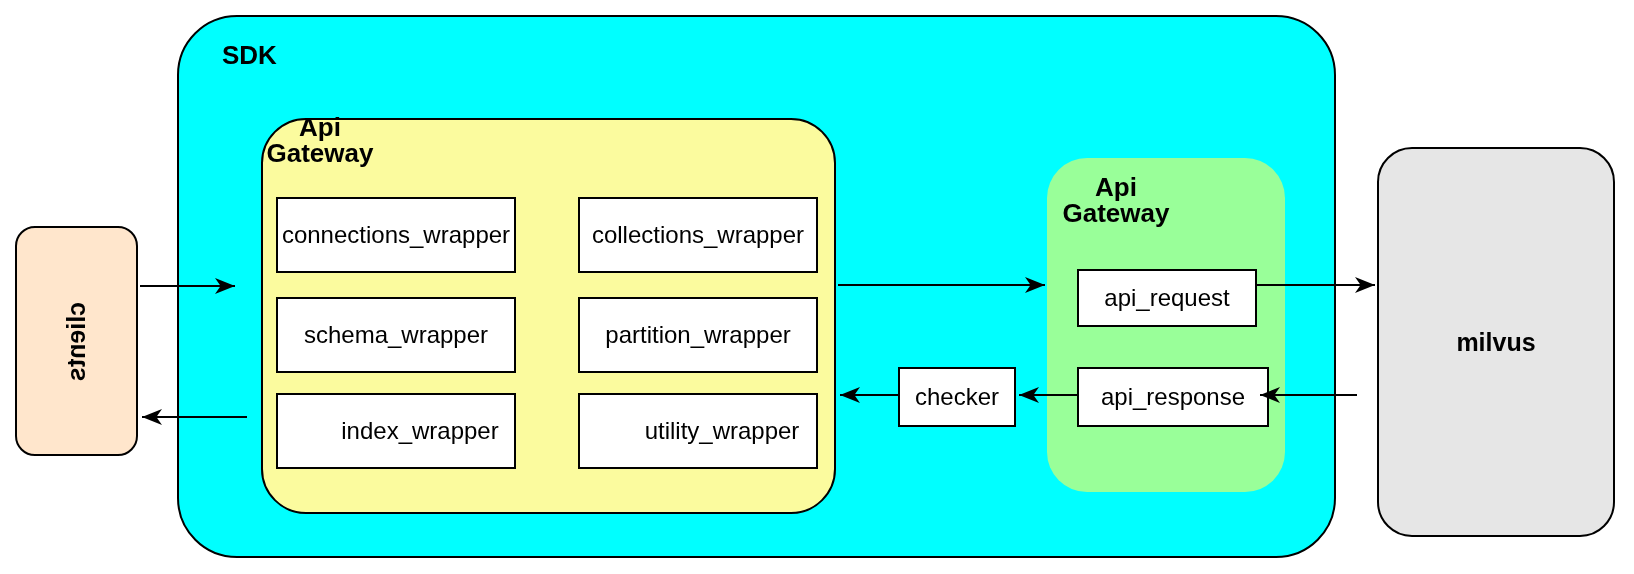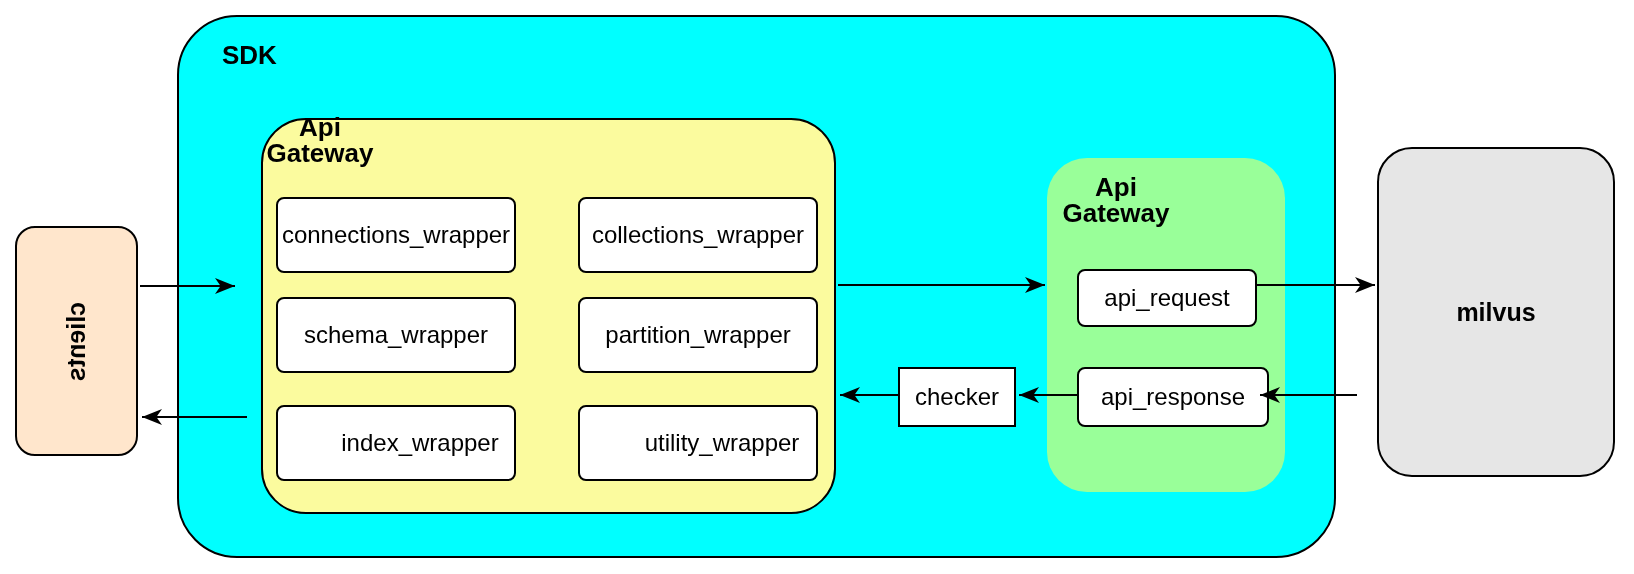--- a/index.html
+++ b/index.html
@@ -40,41 +40,41 @@
     border-radius: 40px;
   }
   .clients {
     left: 15px; top: 226px; width: 123px; height: 230px;
     background: var(--clients-fill);
     border: 2px solid var(--border);
     border-radius: 20px;
     display: flex; align-items: center; justify-content: center;
   }
   .milvus {
-    left: 1377px; top: 147px; width: 238px; height: 330px;
+    left: 1377px; top: 147px; width: 238px; height: 390px;
     background: var(--milvus-fill);
     border: 2px solid var(--border);
     border-radius: 35px;
     display: flex; align-items: center; justify-content: center;
   }
   .node {
     position: absolute;
     background: var(--node-fill);
     border: 2px solid var(--border);
-    border-radius: 8px;
+    border-radius: 0;
     display: flex; align-items: center; justify-content: center;
     font-size: 24px;
     white-space: nowrap;
   }
   .w240 { width: 240px; height: 76px; }
   .col1 { left: 276px; }
   .col2 { left: 578px; }
   .row1 { top: 197px; }
   .row2 { top: 297px; }
-  .row3 { top: 405px; padding-left: 48px; }
+  .row3 { top: 393px; padding-left: 48px; }
   .api-request  { left: 1077px; top: 257px; width: 180px; height: 58px; margin-top: 12px; }
   .api-response { left: 1077px; top: 367px; width: 192px; height: 60px; }
   .checker      { left: 898px;  top: 367px; width: 118px; height: 60px; border-radius: 0; }
   .hdr {
     position: absolute;
     font-weight: bold;
     font-size: 26px;
     line-height: 26px;
     white-space: pre-line;
   }

